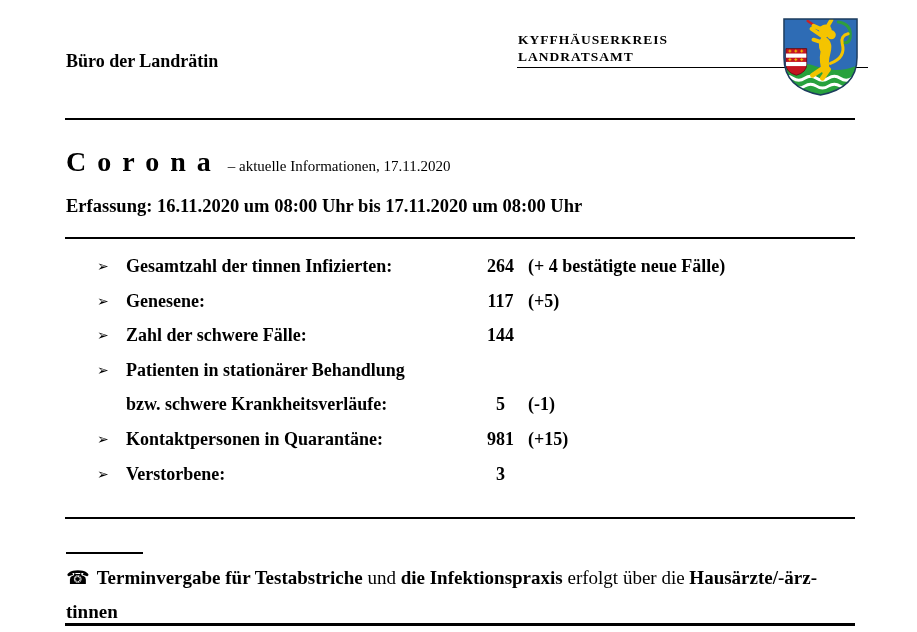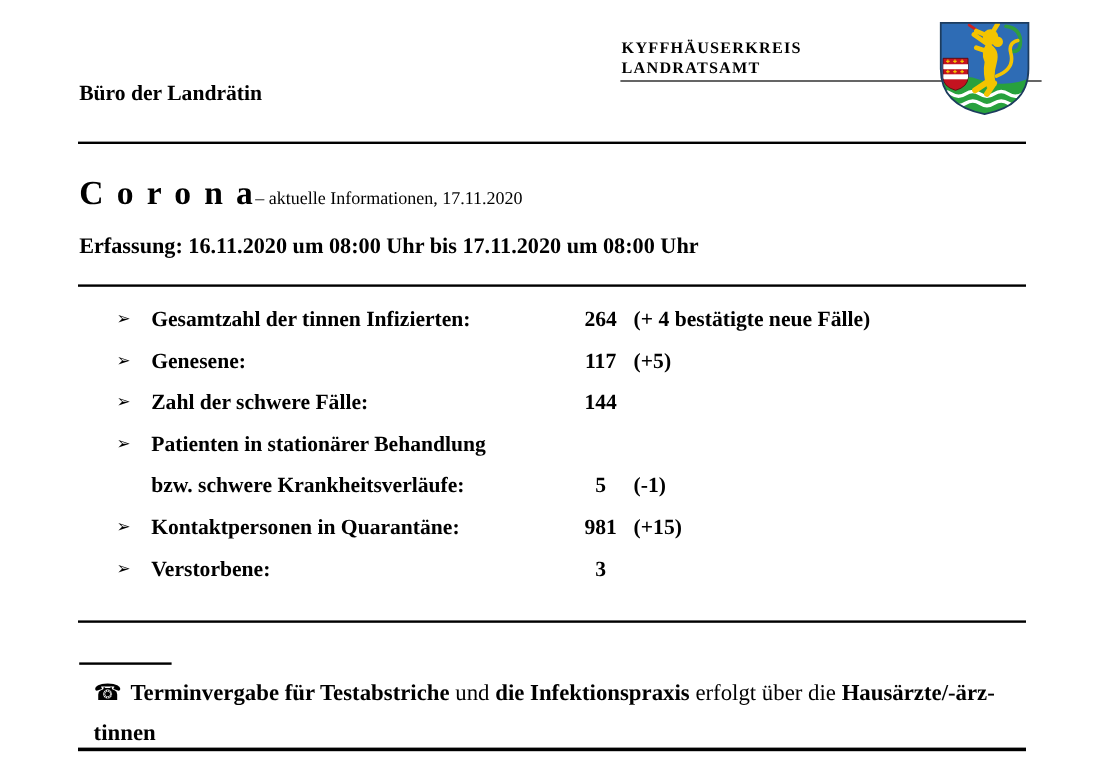--- a/index.html
+++ b/index.html
@@ -3,35 +3,35 @@
 <meta charset="utf-8">
 <style>
   * { margin:0; padding:0; box-sizing:border-box; }
   html,body { background:#ffffff; }
   .page {
     position:relative; width:917px; height:632px; background:#fff;
     font-family:"Liberation Serif","DejaVu Serif",serif; color:#000;
     overflow:hidden;
   }
   .rule { position:absolute; background:#000; }
-  .office { position:absolute; left:66px; top:51px; font-size:18px; font-weight:bold;margin-top:16px; }
+  .office { position:absolute; left:66px; top:51px; font-size:18px; font-weight:bold; }
   .org { position:absolute; left:518px; top:31px; font-size:13.5px; font-weight:bold;
          letter-spacing:1px; line-height:17px; }
   .crest { position:absolute; left:781px; top:16px; }
-  .title-line { position:absolute; left:66px; top:146px; display:flex; align-items:baseline; }
+  .title-line { position:absolute; left:66px; top:146px; display:flex; align-items:baseline; gap:15px; }
   .title-word { font-size:28px; font-weight:bold; letter-spacing:2px; }
   .title-sub { font-size:15px; }
   .period { position:absolute; left:66px; top:196px; font-size:18.5px; font-weight:bold; }
   .stats { position:absolute; left:97px; top:249px; width:770px; font-size:18px; font-weight:bold; }
   .row { display:grid; grid-template-columns:29px 354px 41px auto; line-height:34.6px; }
   .bullet { align-self:start; font-family:"DejaVu Sans",sans-serif; font-size:14px; line-height:34.6px; }
   .value { align-self:end; text-align:center; }
   .delta { align-self:end; padding-left:7px; white-space:nowrap; }
   .footer-text { position:absolute; left:66px; top:560px; width:830px; font-size:19px;
-                 line-height:34px; white-space:nowrap;margin-left:12px; }
+                 line-height:34px; white-space:nowrap; }
   .footer-text .b { font-weight:bold; }
   .phone { font-family:"DejaVu Sans",sans-serif; font-size:19px; margin-right:7px; }
 </style>
 </head>
 <body>
 
 <div class="page">
 
   <div class="office">Büro der Landrätin</div>
 

